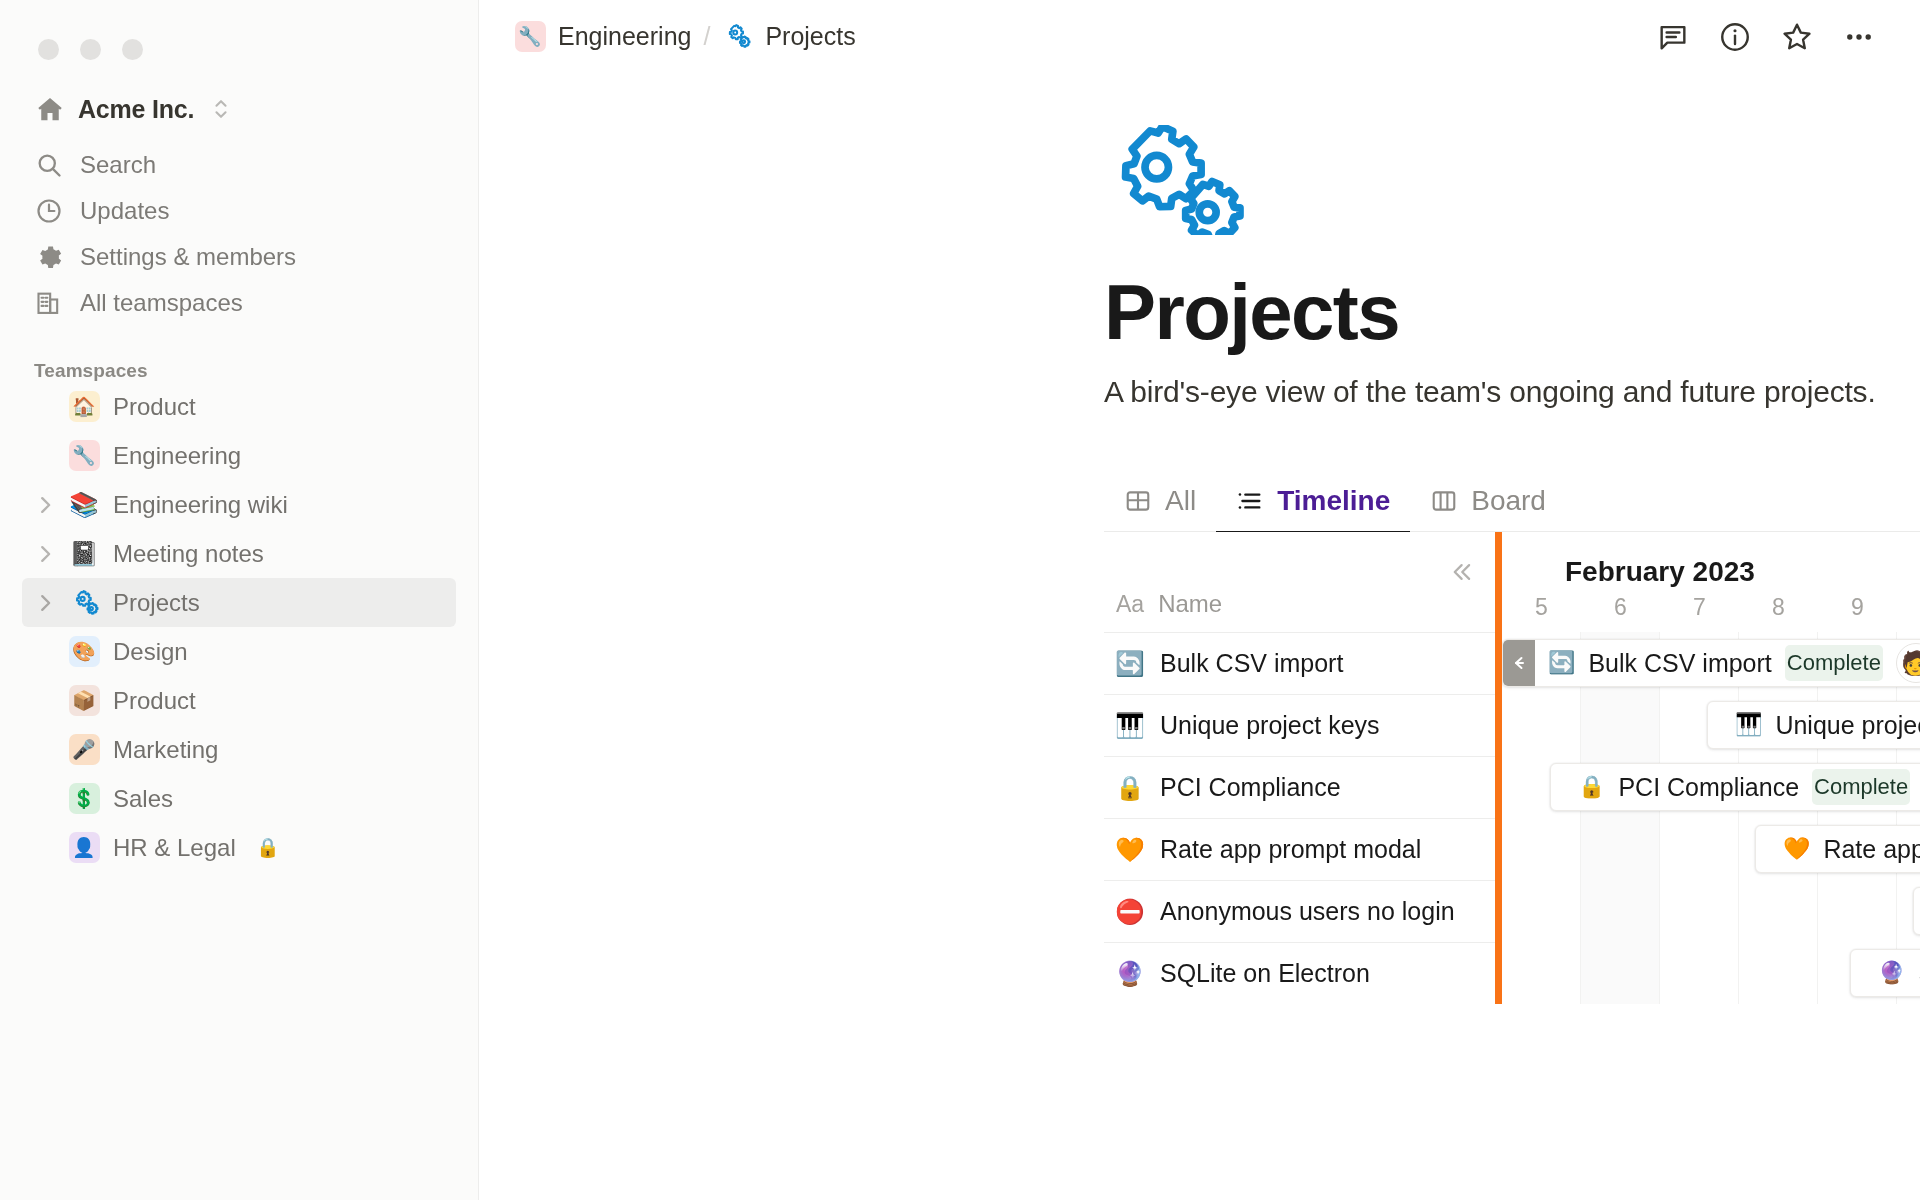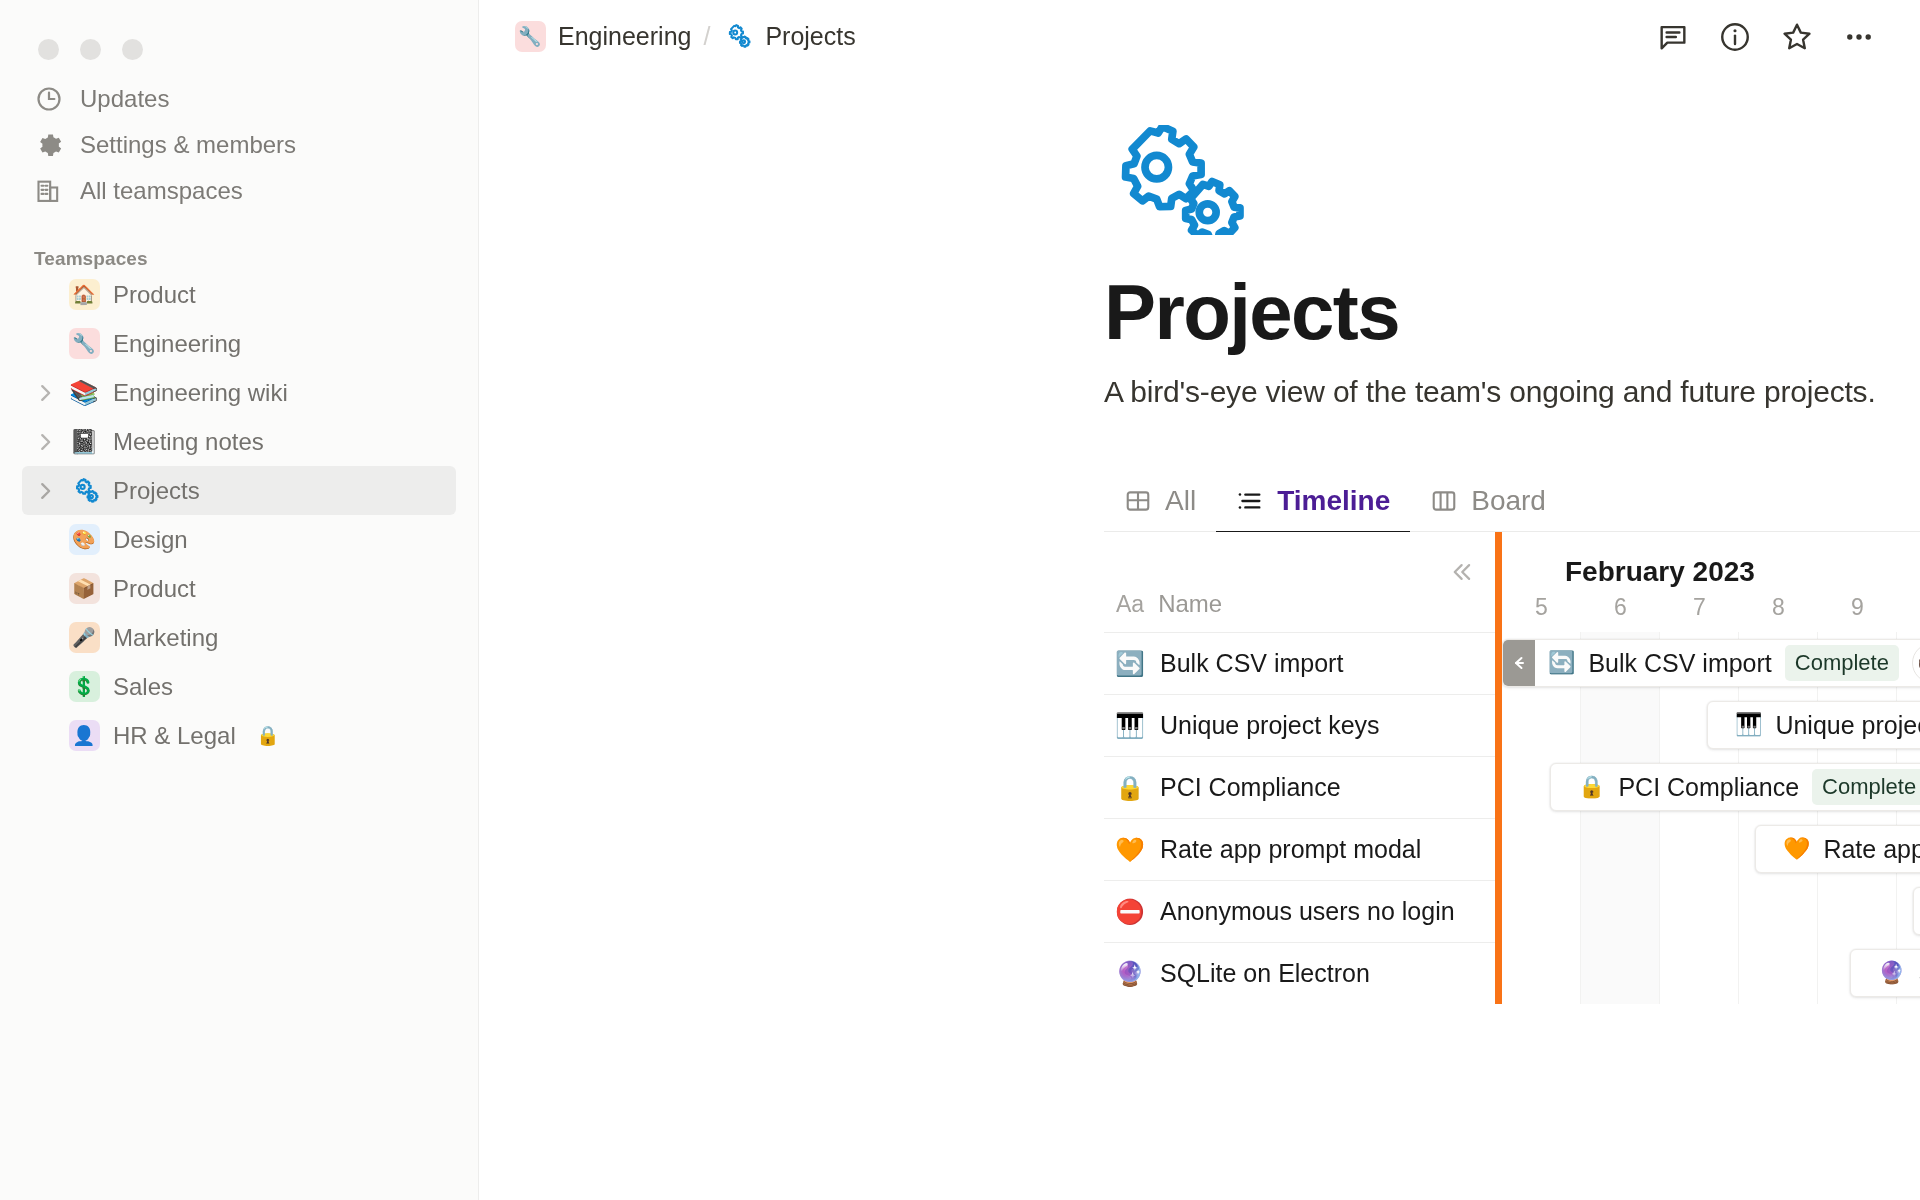--- a/index.html
+++ b/index.html
@@ -218,21 +218,21 @@
     background: #9b9994;
     display: flex; align-items: center; justify-content: center;
     color: #fff; font-size: 22px;
     border-radius: 4px 0 0 4px;
     margin-left: 0;
   }
   .bar .pad { width: 14px; flex: 0 0 14px; }
   .bar .emo { font-size: 22px; }
   .bar .title { font-size: 25px; color: #191919; }
   .chip {
-    font-size: 22px; padding: 4px 10px; border-radius: 5px;
+    font-size: 22px; padding: 4px 2px; border-radius: 5px;
     line-height: 1.25;
   }
   .chip.complete { background: #ebf3ec; color: #1c3829; }
   .avatar {
     width: 40px; height: 40px; border-radius: 50%;
     background: #fff; border: 1px solid #e6e4e1;
     display: flex; align-items: center; justify-content: center;
     font-size: 23px; overflow: hidden; flex: 0 0 40px;
   }
 </style>
@@ -242,23 +242,46 @@
 <div class="app">
 
   <aside class="sidebar">
 
     <div class="traffic">
       <span class="dot"></span>
       <span class="dot"></span>
       <span class="dot"></span>
     </div>
 
+    <div class="ws-row">
+      <span class="ws-home">
+        <svg width="30" height="30" viewBox="0 0 24 24" fill="#8d8b86">
+          <path d="M12 3.2 2.6 11.1l1.3 1.55 1.1-.93V21h5V15.2h4V21h5v-9.28l1.1.93 1.3-1.55z"></path>
+        </svg>
+      </span>
+      <span class="ws-name">Acme Inc.</span>
+      <span class="ws-chev">
+        <svg width="18" height="26" viewBox="0 0 12 20" fill="none" stroke="#b9b8b5" stroke-width="1.6" stroke-linecap="round" stroke-linejoin="round">
+          <path d="M2.5 7.5 6 4l3.5 3.5"></path>
+            <path d="M2.5 12.5 6 16l3.5-3.5"></path>
+        </svg>
+      </span>
+    </div>
 
     <nav class="nav-list">
 
+      <div class="nav-item">
+        <span class="ico">
+          <svg width="28" height="28" viewBox="0 0 24 24" fill="none" stroke="#8d8b86" stroke-width="2" stroke-linecap="round">
+            <circle cx="10.5" cy="10.5" r="6.5"></circle>
+              <path d="M15.5 15.5 21 21"></path>
+          </svg>
+        </span>
+        <span>Search</span>
+      </div>
 
       <div class="nav-item">
         <span class="ico">
           <svg width="28" height="28" viewBox="0 0 24 24" fill="none" stroke="#8d8b86" stroke-width="1.9" stroke-linecap="round">
             <circle cx="12" cy="12" r="9"></circle>
               <path d="M12 6.6V12h4.6"></path>
           </svg>
         </span>
         <span>Updates</span>
       </div>

